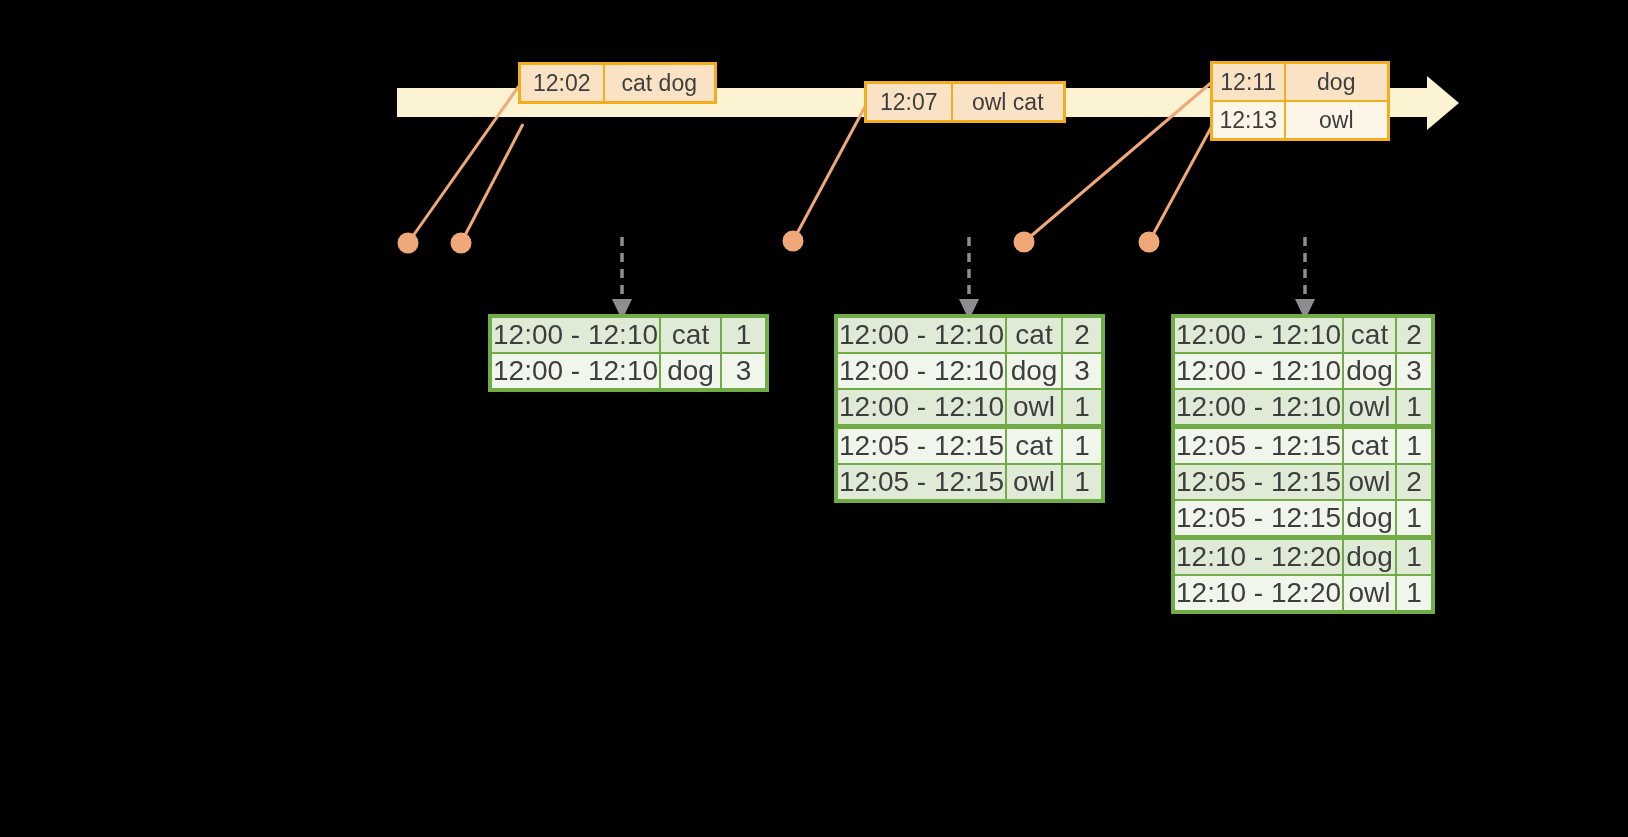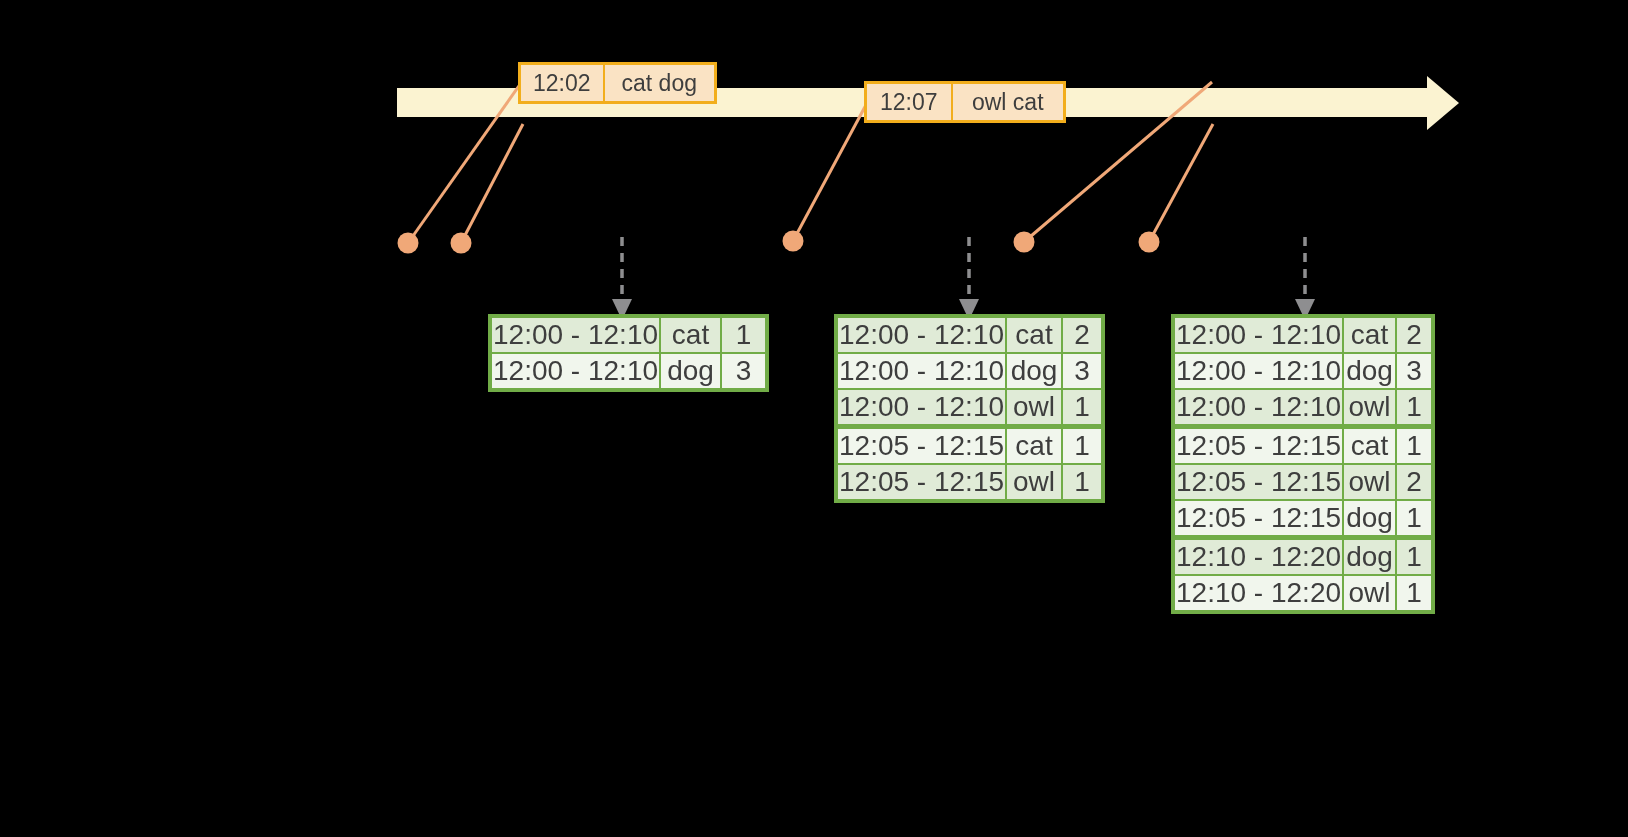--- a/index.html
+++ b/index.html
@@ -109,20 +109,28 @@
         </tbody>
       </table>
   </div>
   <div class="event-table" id="et3" style="left:1210px;top:61px;">
     <table>
         <colgroup>
           <col class="ec-time">
           <col class="ec-words">
         </colgroup>
         <tbody>
+          <tr class="shade-dark">
+            <td>12:11</td>
+            <td>dog</td>
+          </tr>
+          <tr class="shade-light">
+            <td>12:13</td>
+            <td>owl</td>
+          </tr>
         </tbody>
       </table>
   </div>
 
   <div class="result-table" id="rtA" style="left:488px;top:314px;">
     <table>
         <colgroup>
           <col class="rc-window">
           <col class="rc-word">
           <col class="rc-count">

